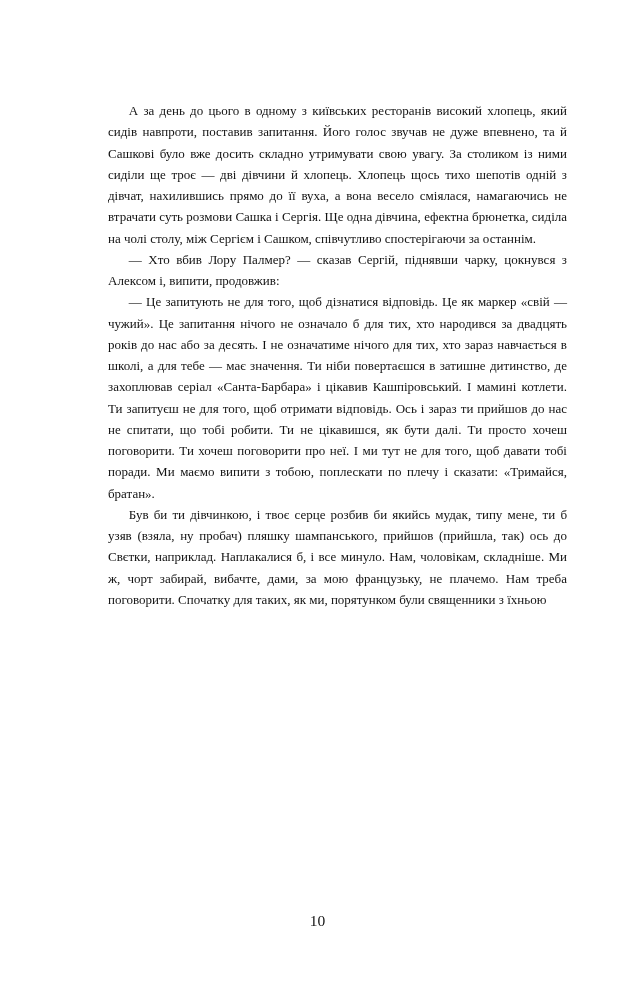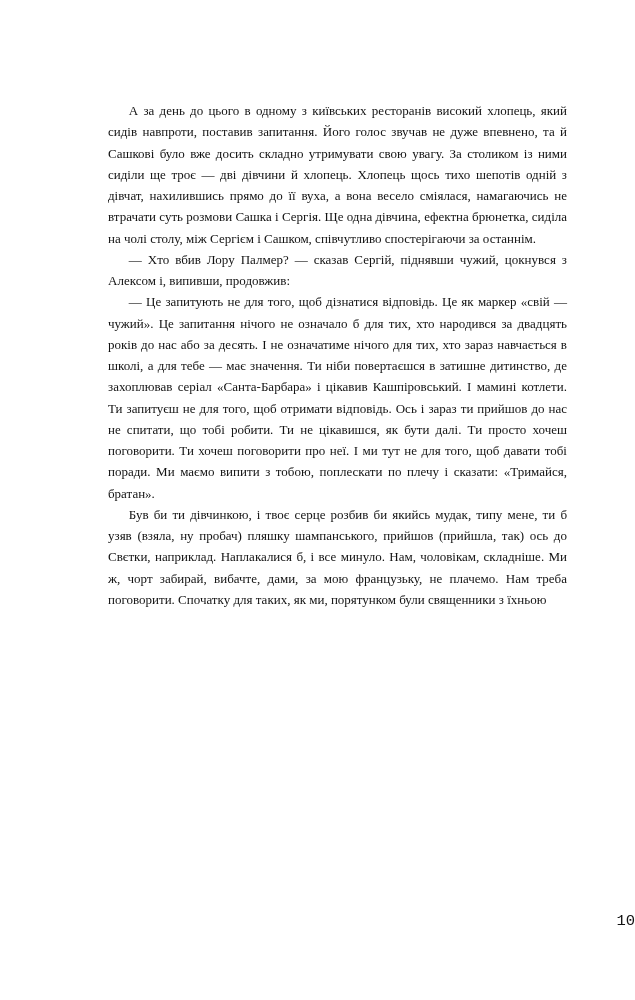--- a/index.html
+++ b/index.html
@@ -36,30 +36,30 @@
   .para.first {
     text-indent: 1.6em;
   }
   .it {
   }
   .page-number {
     position: absolute;
     left: 0;
     right: 0;
     top: 912px;
-    text-align: right;
+    text-align: center;
     font-size: 15.5px;
     color: #121212;
-    font-family: Liberation Mono, monospace;
+    font-family: Liberation Serif, serif;
   }
 </style>
 </head>
 <body>
 
 <div class="page">
   <div class="body-text">
     <p class="para first">А за день до цього в одному з київських ресторанів високий хлопець, який сидів навпроти, поставив запитання. Його голос звучав не дуже впевнено, та й Сашкові було вже досить складно утримувати свою увагу. За столиком із ними сиділи ще троє — дві дівчини й хлопець. Хлопець щось тихо шепотів одній з дівчат, нахилившись прямо до її вуха, а вона весело сміялася, намагаючись не втрачати суть розмови Сашка і Сергія. Ще одна дівчина, ефектна брюнетка, сиділа на чолі столу, між Сергієм і Сашком, співчутливо спостерігаючи за останнім.</p>
-    <p class="para">— Хто вбив Лору Палмер? — сказав Сергій, піднявши чужий, цокнувся з Алексом і, випивши, продовжив:</p>
+    <p class="para">— Хто вбив Лору Палмер? — сказав Сергій, піднявши чарку, цокнувся з Алексом і, випити, продовжив:</p>
     <p class="para"><span>— Це запитують не для того, щоб дізнатися відповідь. Це як маркер «свій — чужий». Це запитання нічого не означало б для тих, хто народився за двадцять років до нас або за десять. І не означатиме нічого для тих, хто зараз навчається в школі, а для тебе — має значення. Ти ніби повертаєшся в затишне дитинство, де захоплював серіал «Санта-Барбара» і цікавив Кашпіровський. І мамині котлети. Ти запитуєш не для того, щоб отримати відповідь. Ось і зараз ти прийшов до нас не спитати, що тобі робити. Ти не цікавишся, як бути далі. Ти просто хочеш поговорити. Ти хочеш поговорити про </span><span class="it">неї</span><span>. І ми тут не для того, щоб давати тобі поради. Ми маємо випити з тобою, поплескати по плечу і сказати: «Тримайся, братан».</span></p>
     <p class="para">Був би ти дівчинкою, і твоє серце розбив би якийсь мудак, типу мене, ти б узяв (взяла, ну пробач) пляшку шампанського, прийшов (прийшла, так) ось до Свєтки, наприклад. Наплакалися б, і все минуло. Нам, чоловікам, складніше. Ми ж, чорт забирай, вибачте, дами, за мою французьку, не плачемо. Нам треба поговорити. Спочатку для таких, як ми, порятунком були священники з їхньою</p>
   </div>
   <div class="page-number">10</div>
 </div>
 
 </body></html>

